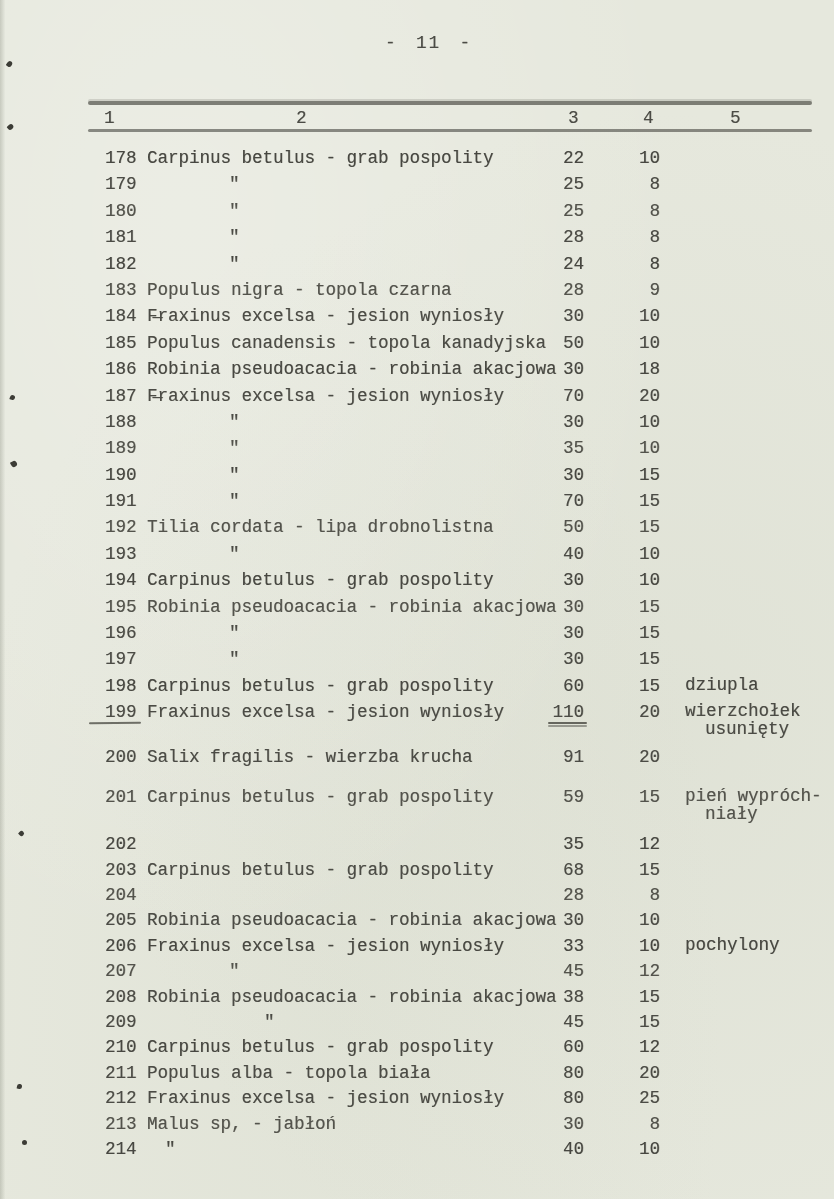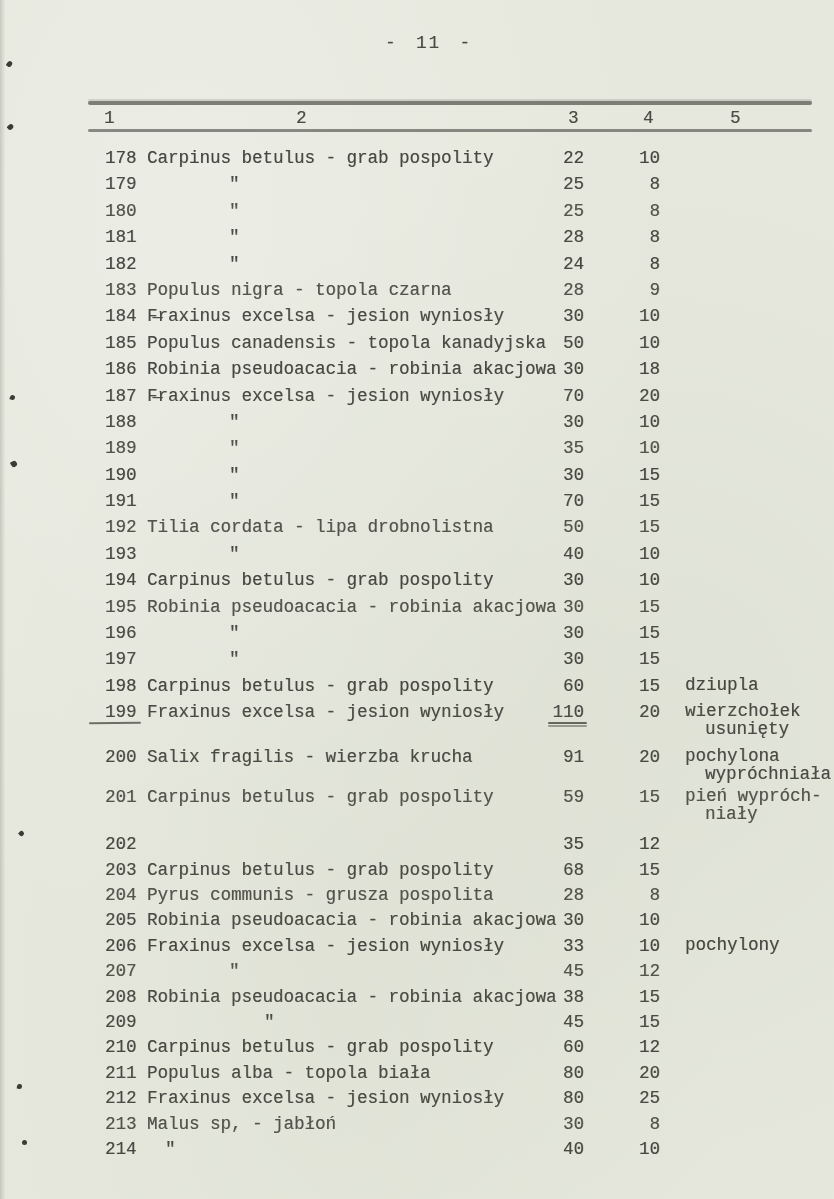--- a/index.html
+++ b/index.html
@@ -224,24 +224,20 @@
     <span class="c-rem">
       <span class="rem1">wierzchołek</span>
       <span class="rem2">usunięty</span>
     </span>
   </div>
       <div class="row h40">
     <span class="c-no">200</span>
     <span class="c-sp">Salix fragilis - wierzba krucha</span>
     <span class="c-v3">91</span>
     <span class="c-v4">20</span>
-    <span class="c-rem">
-      <span class="rem1">pochylona</span>
-      <span class="rem2">wypróchniała</span>
-    </span>
   </div>
       <div class="row h47">
     <span class="c-no">201</span>
     <span class="c-sp">Carpinus betulus - grab pospolity</span>
     <span class="c-v3">59</span>
     <span class="c-v4">15</span>
     <span class="c-rem">
       <span class="rem1">pień wypróch-</span>
       <span class="rem2">niały</span>
     </span>
@@ -254,21 +250,20 @@
   </div>
       <div class="row tight">
     <span class="c-no">203</span>
     <span class="c-sp">Carpinus betulus - grab pospolity</span>
     <span class="c-v3">68</span>
     <span class="c-v4">15</span>
 
   </div>
       <div class="row tight">
     <span class="c-no">204</span>
-    <span class="c-sp">Pyrus communis - grusza pospolita</span>
     <span class="c-v3">28</span>
     <span class="c-v4">8</span>
 
   </div>
       <div class="row tight">
     <span class="c-no">205</span>
     <span class="c-sp">Robinia pseudoacacia - robinia akacjowa</span>
     <span class="c-v3">30</span>
     <span class="c-v4">10</span>
 

